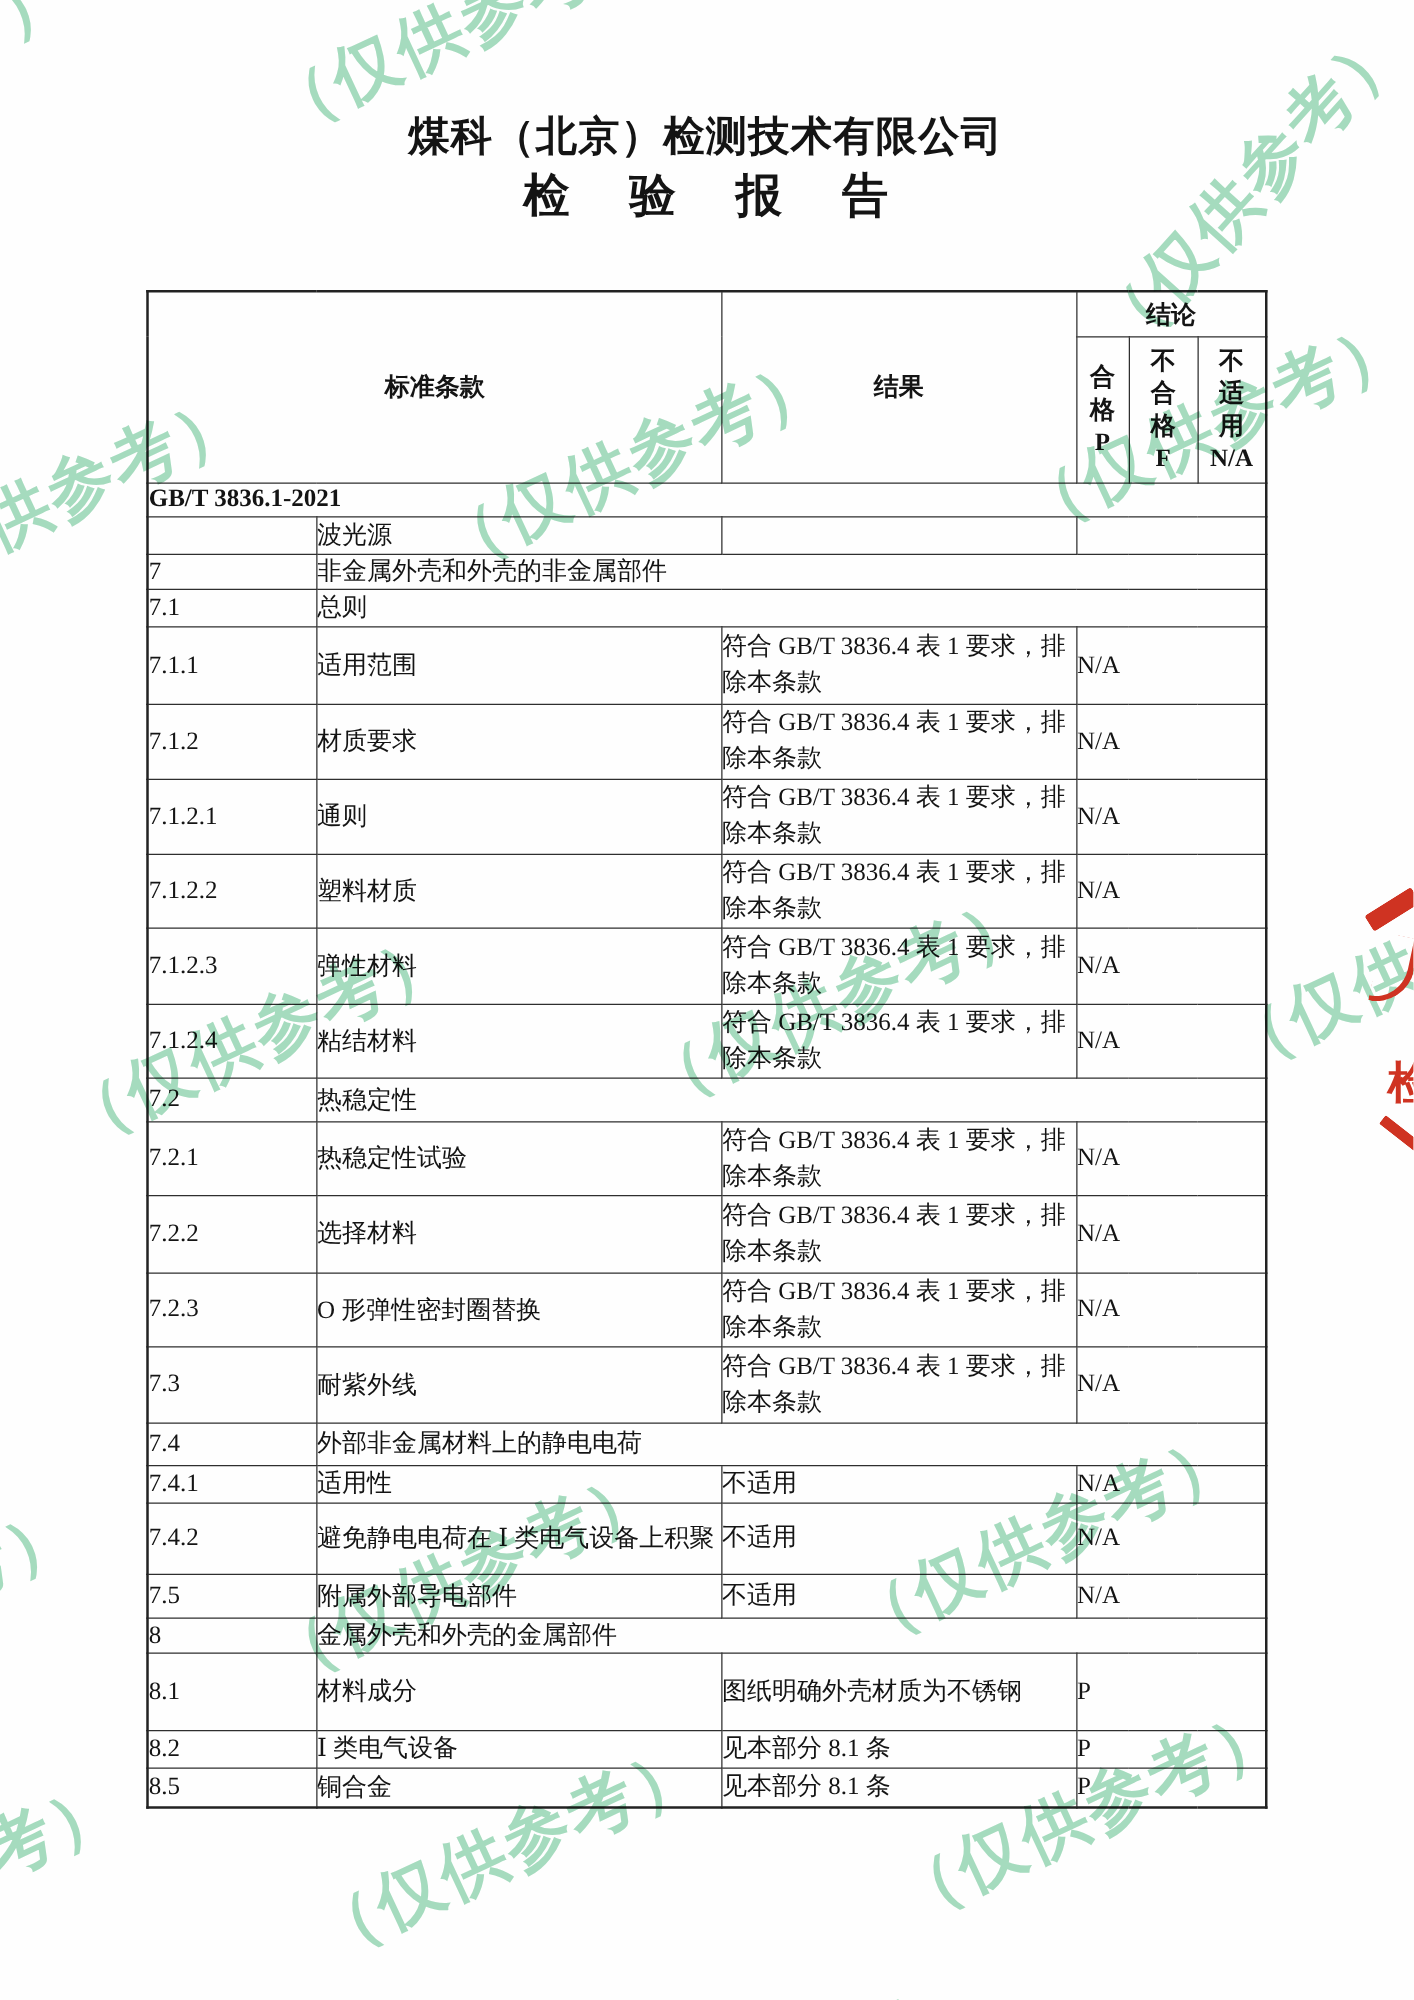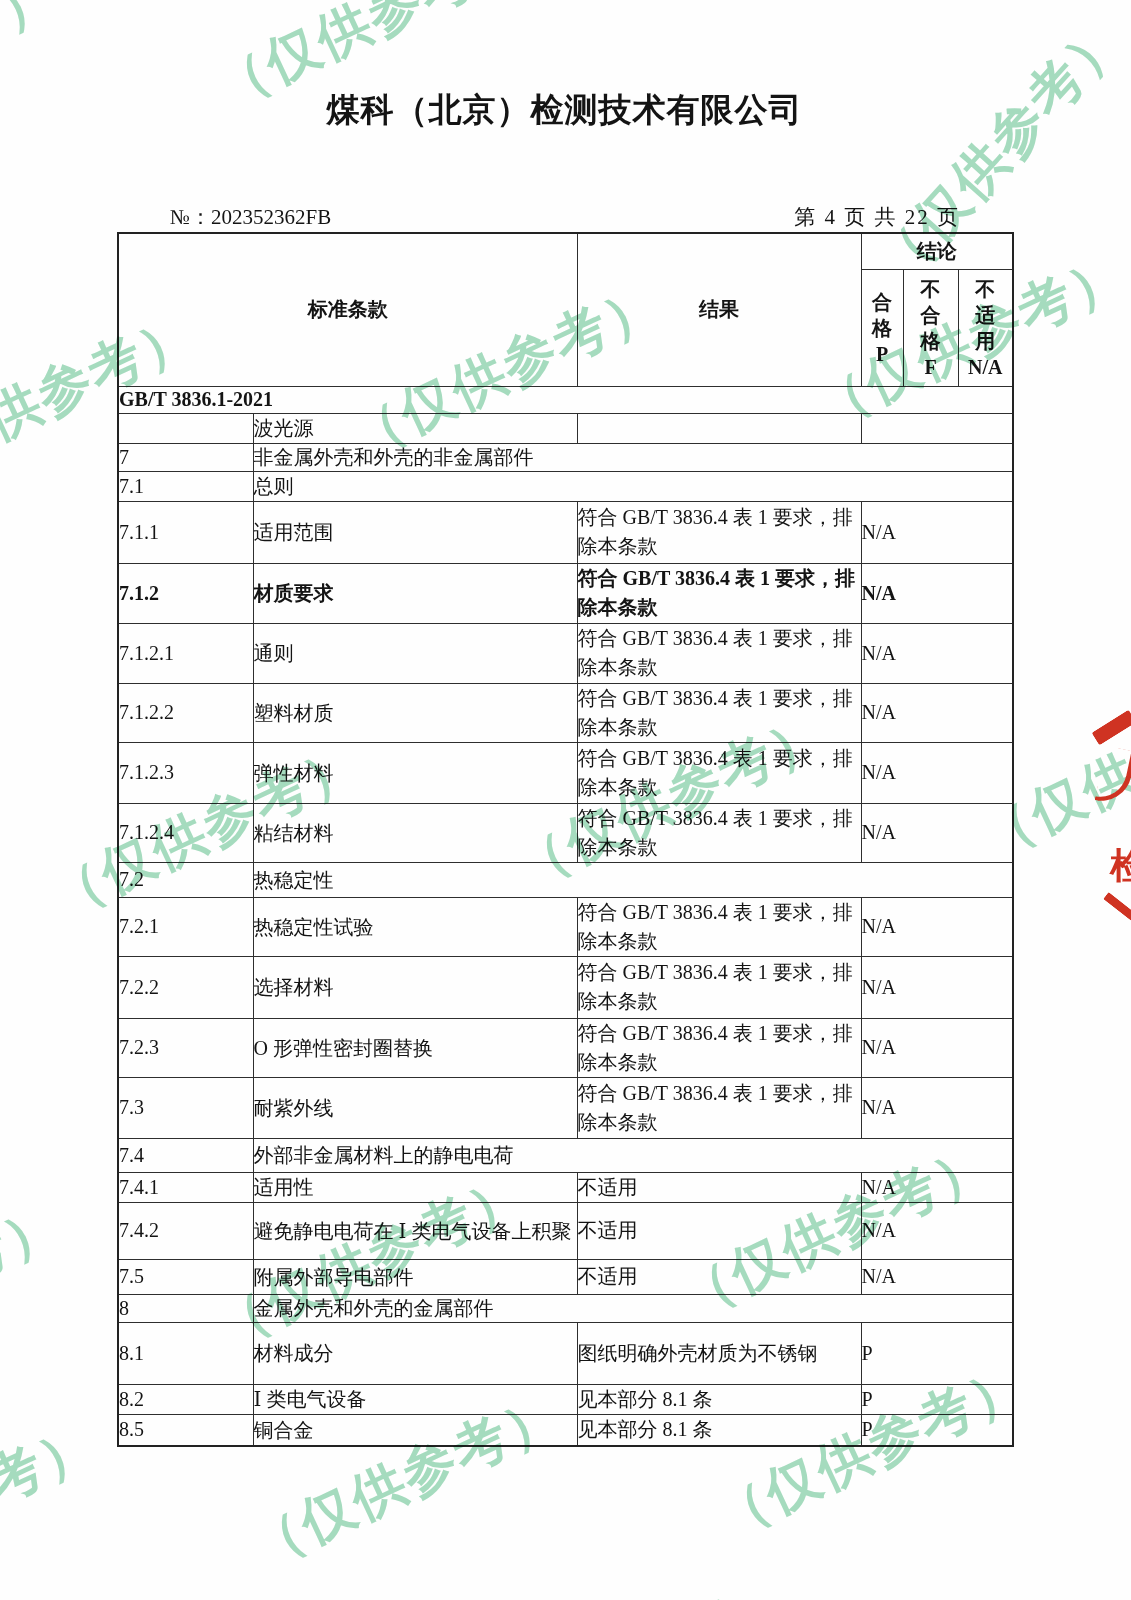--- a/index.html
+++ b/index.html
@@ -81,24 +81,21 @@
     border-top:9px solid #cf3322;transform:rotate(38deg);border-radius:2px;
   }
 </style>
 </head>
 <body>
 
 <div class="page">
 
   <div class="doc-header">
     <div class="company-name">煤科（北京）检测技术有限公司</div>
-  </div>
-  <div class="meta-row">
-    <span class="report-no">№：202352362FB</span>
-    <span class="page-info">第 4 页 共 22 页</span>
+    <div class="report-title">检验报告</div>
   </div>
 
   <table class="report">
     <colgroup>
       <col style="width:135px">
         <col style="width:324px">
         <col style="width:284px">
       <col style="width:42px">
         <col style="width:55px">
         <col style="width:55px">
@@ -146,21 +143,21 @@
         <tr style="height: 30px;">
           <td class="c-no">7.1</td>
           <td class="c-title" colspan="5">总则</td>
         </tr>
         <tr style="height: 62px;">
           <td class="c-no">7.1.1</td>
           <td class="c-title">适用范围</td>
           <td class="c-result">符合 GB/T 3836.4 表 1 要求，排除本条款</td>
           <td class="c-concl" colspan="3">N/A</td>
         </tr>
-        <tr style="height: 60px; font-weight: bold;">
+        <tr style="height: 60px;">
           <td class="c-no">7.1.2</td>
           <td class="c-title">材质要求</td>
           <td class="c-result">符合 GB/T 3836.4 表 1 要求，排除本条款</td>
           <td class="c-concl" colspan="3">N/A</td>
         </tr>
         <tr style="height: 60px;">
           <td class="c-no">7.1.2.1</td>
           <td class="c-title">通则</td>
           <td class="c-result">符合 GB/T 3836.4 表 1 要求，排除本条款</td>
           <td class="c-concl" colspan="3">N/A</td>

